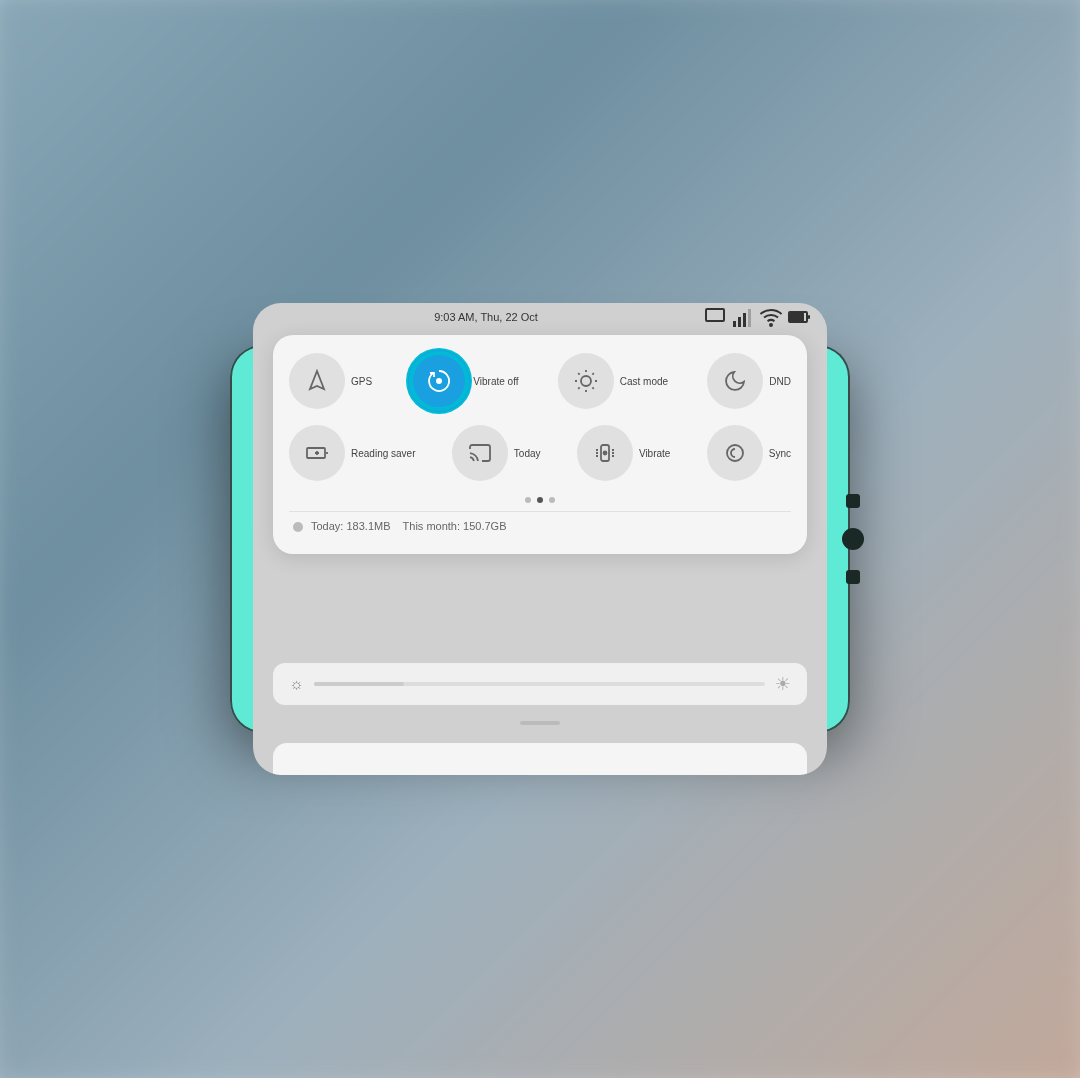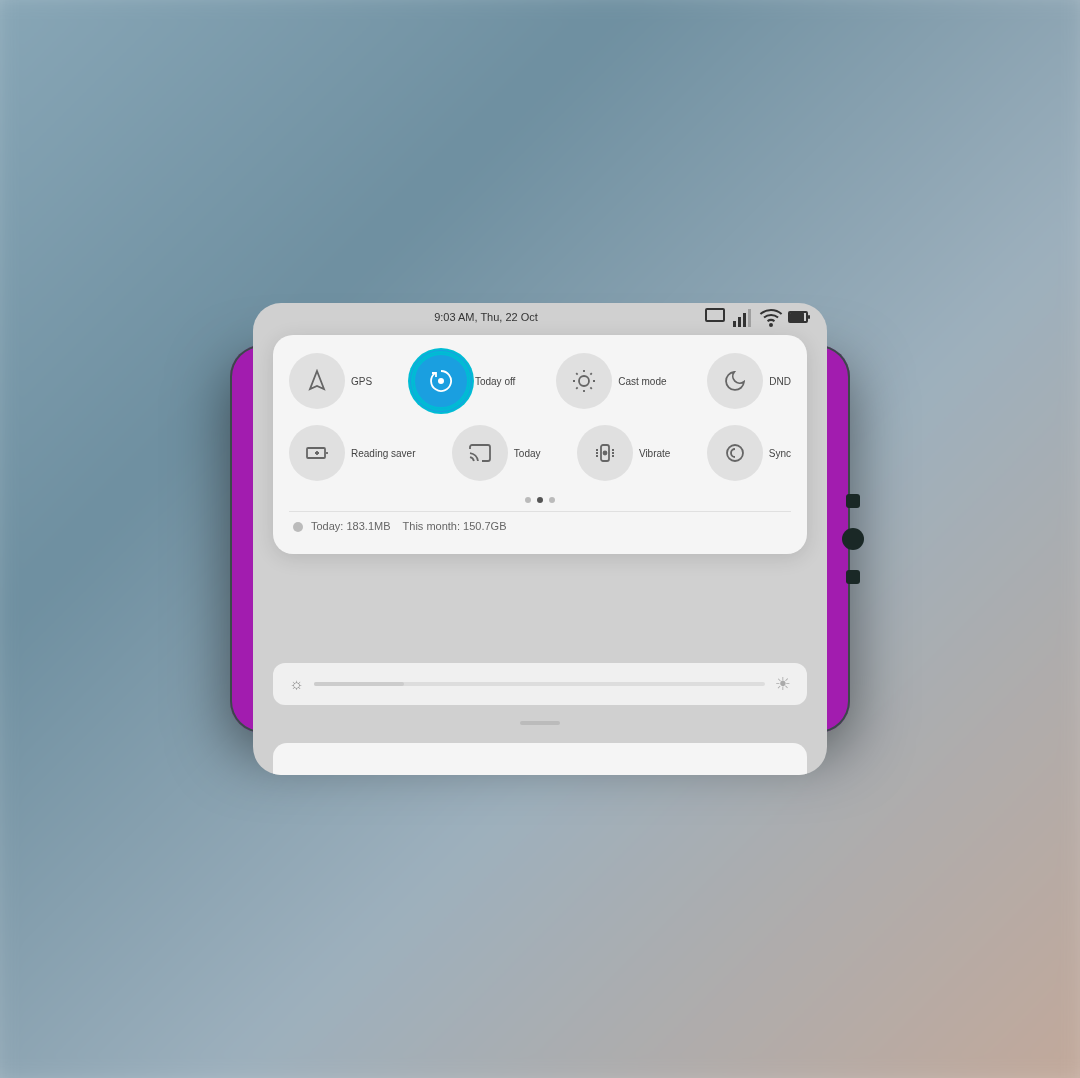--- a/index.html
+++ b/index.html
@@ -22,21 +22,21 @@
     }
 
     
     .phone-frame {
       position: absolute;
       top: 50%;
       left: 50%;
       transform: translate(-50%, -50%);
       width: 620px;
       height: 388px;
-      background: #a21caf;
+      background: #5eead4;
       border-radius: 32px;
       box-shadow: 0 20px 60px rgba(0,0,0,0.5), inset 0 0 0 2px #3a4a49;
       display: flex;
       align-items: center;
       justify-content: center;
     }
 
     
     .phone-screen {
       width: 574px;
@@ -322,21 +322,21 @@
         </div>
 
         <div class="tile">
           <div class="tile-circle active-blue">
             <svg class="icon-svg" viewBox="0 0 24 24" fill="none" stroke="#fff" stroke-width="1.8">
               <path d="M12 2a10 10 0 1 1-6.34 2.34"></path>
               <path d="M3 4h4v4"></path>
               <circle cx="12" cy="12" r="3" fill="#fff" stroke="none"></circle>
             </svg>
           </div>
-          <span class="tile-label">Today off</span>
+          <span class="tile-label">Vibrate off</span>
         </div>
 
 
         <div class="tile">
           <div class="tile-circle">
             <svg class="icon-svg" viewBox="0 0 24 24" fill="none" stroke="#666" stroke-width="1.8">
               <circle cx="12" cy="12" r="5"></circle>
               <line x1="12" y1="1" x2="12" y2="3"></line>
               <line x1="12" y1="21" x2="12" y2="23"></line>
               <line x1="4.22" y1="4.22" x2="5.64" y2="5.64"></line>

